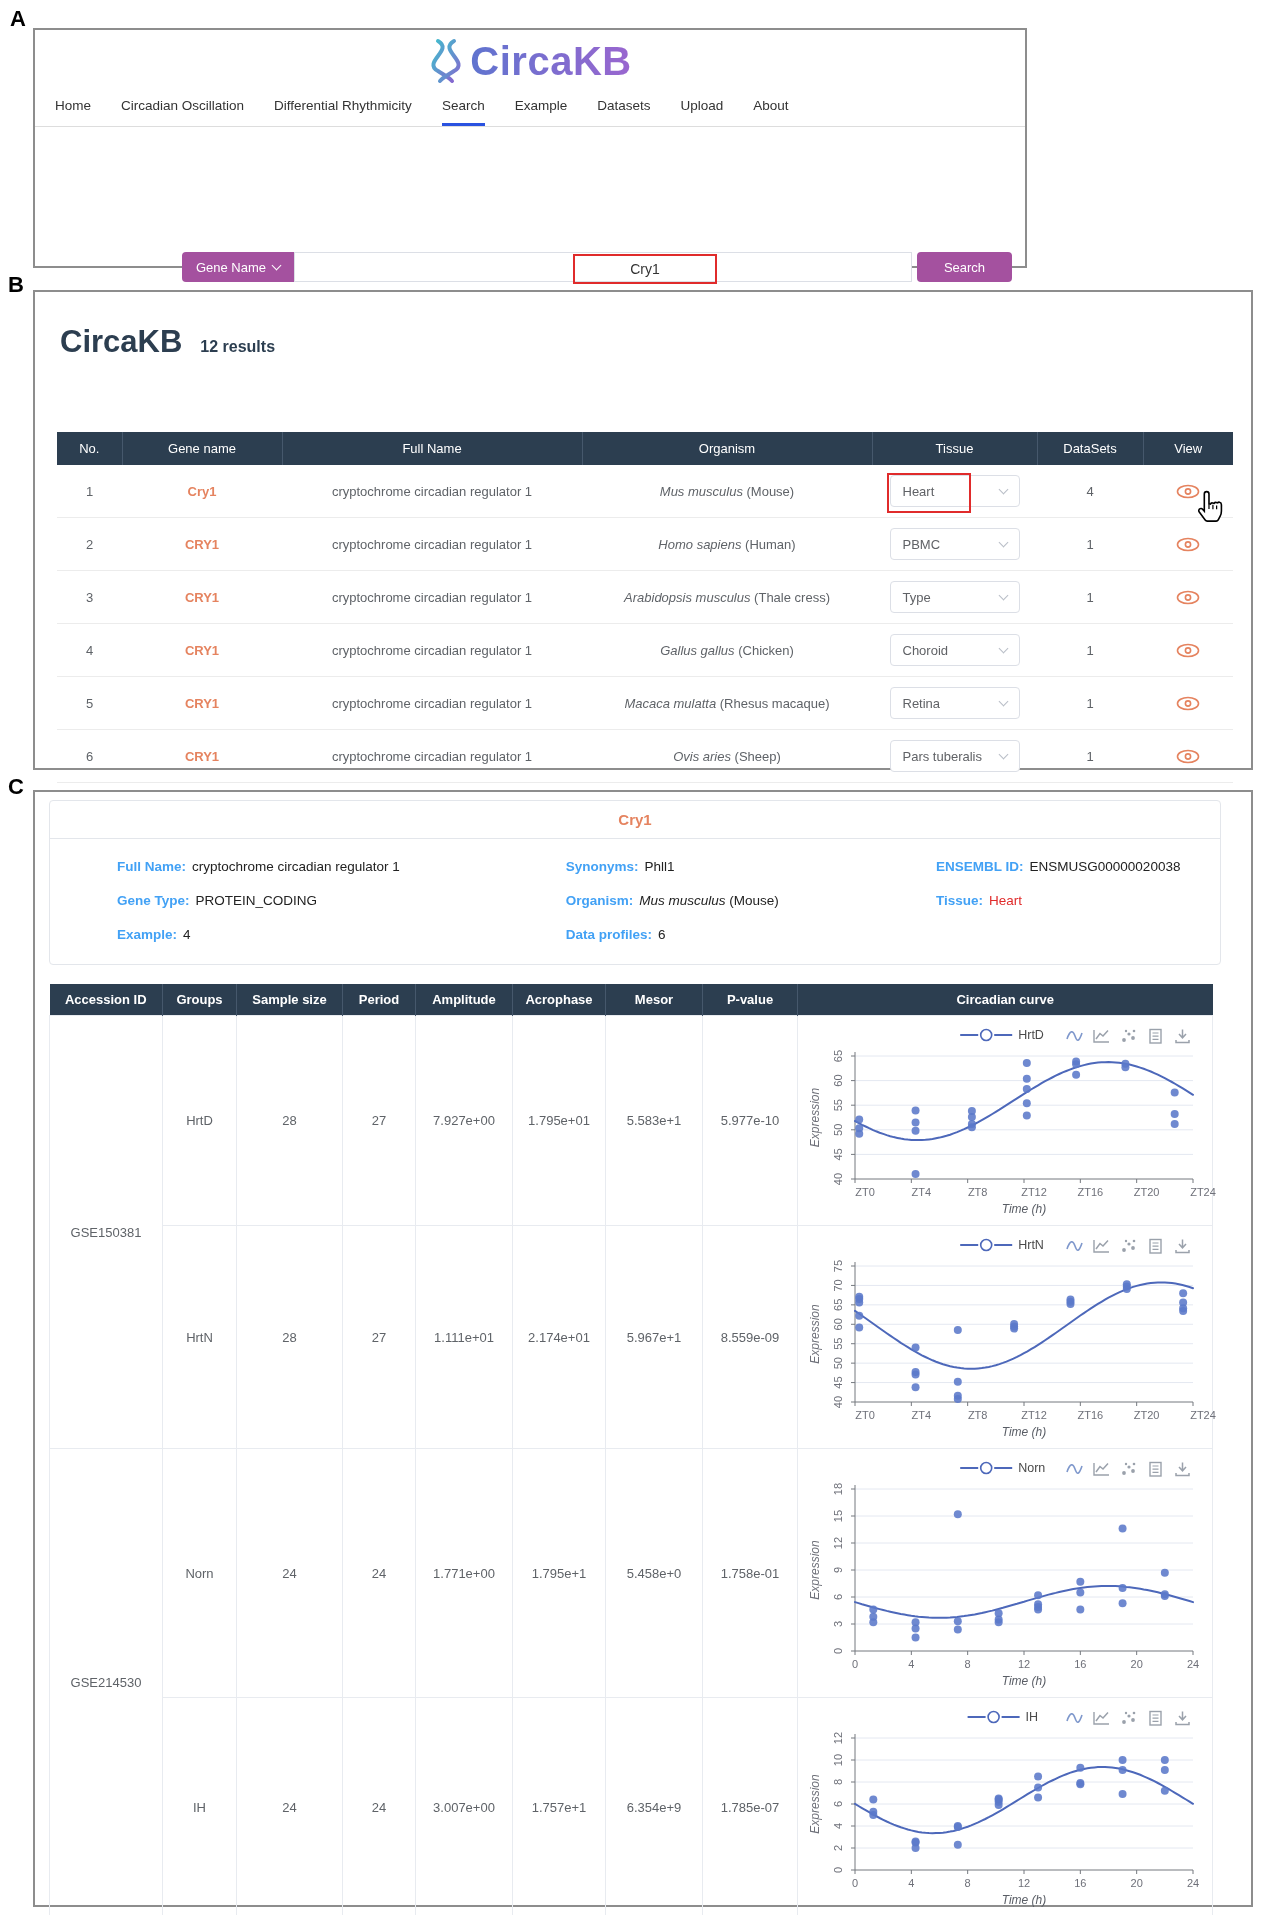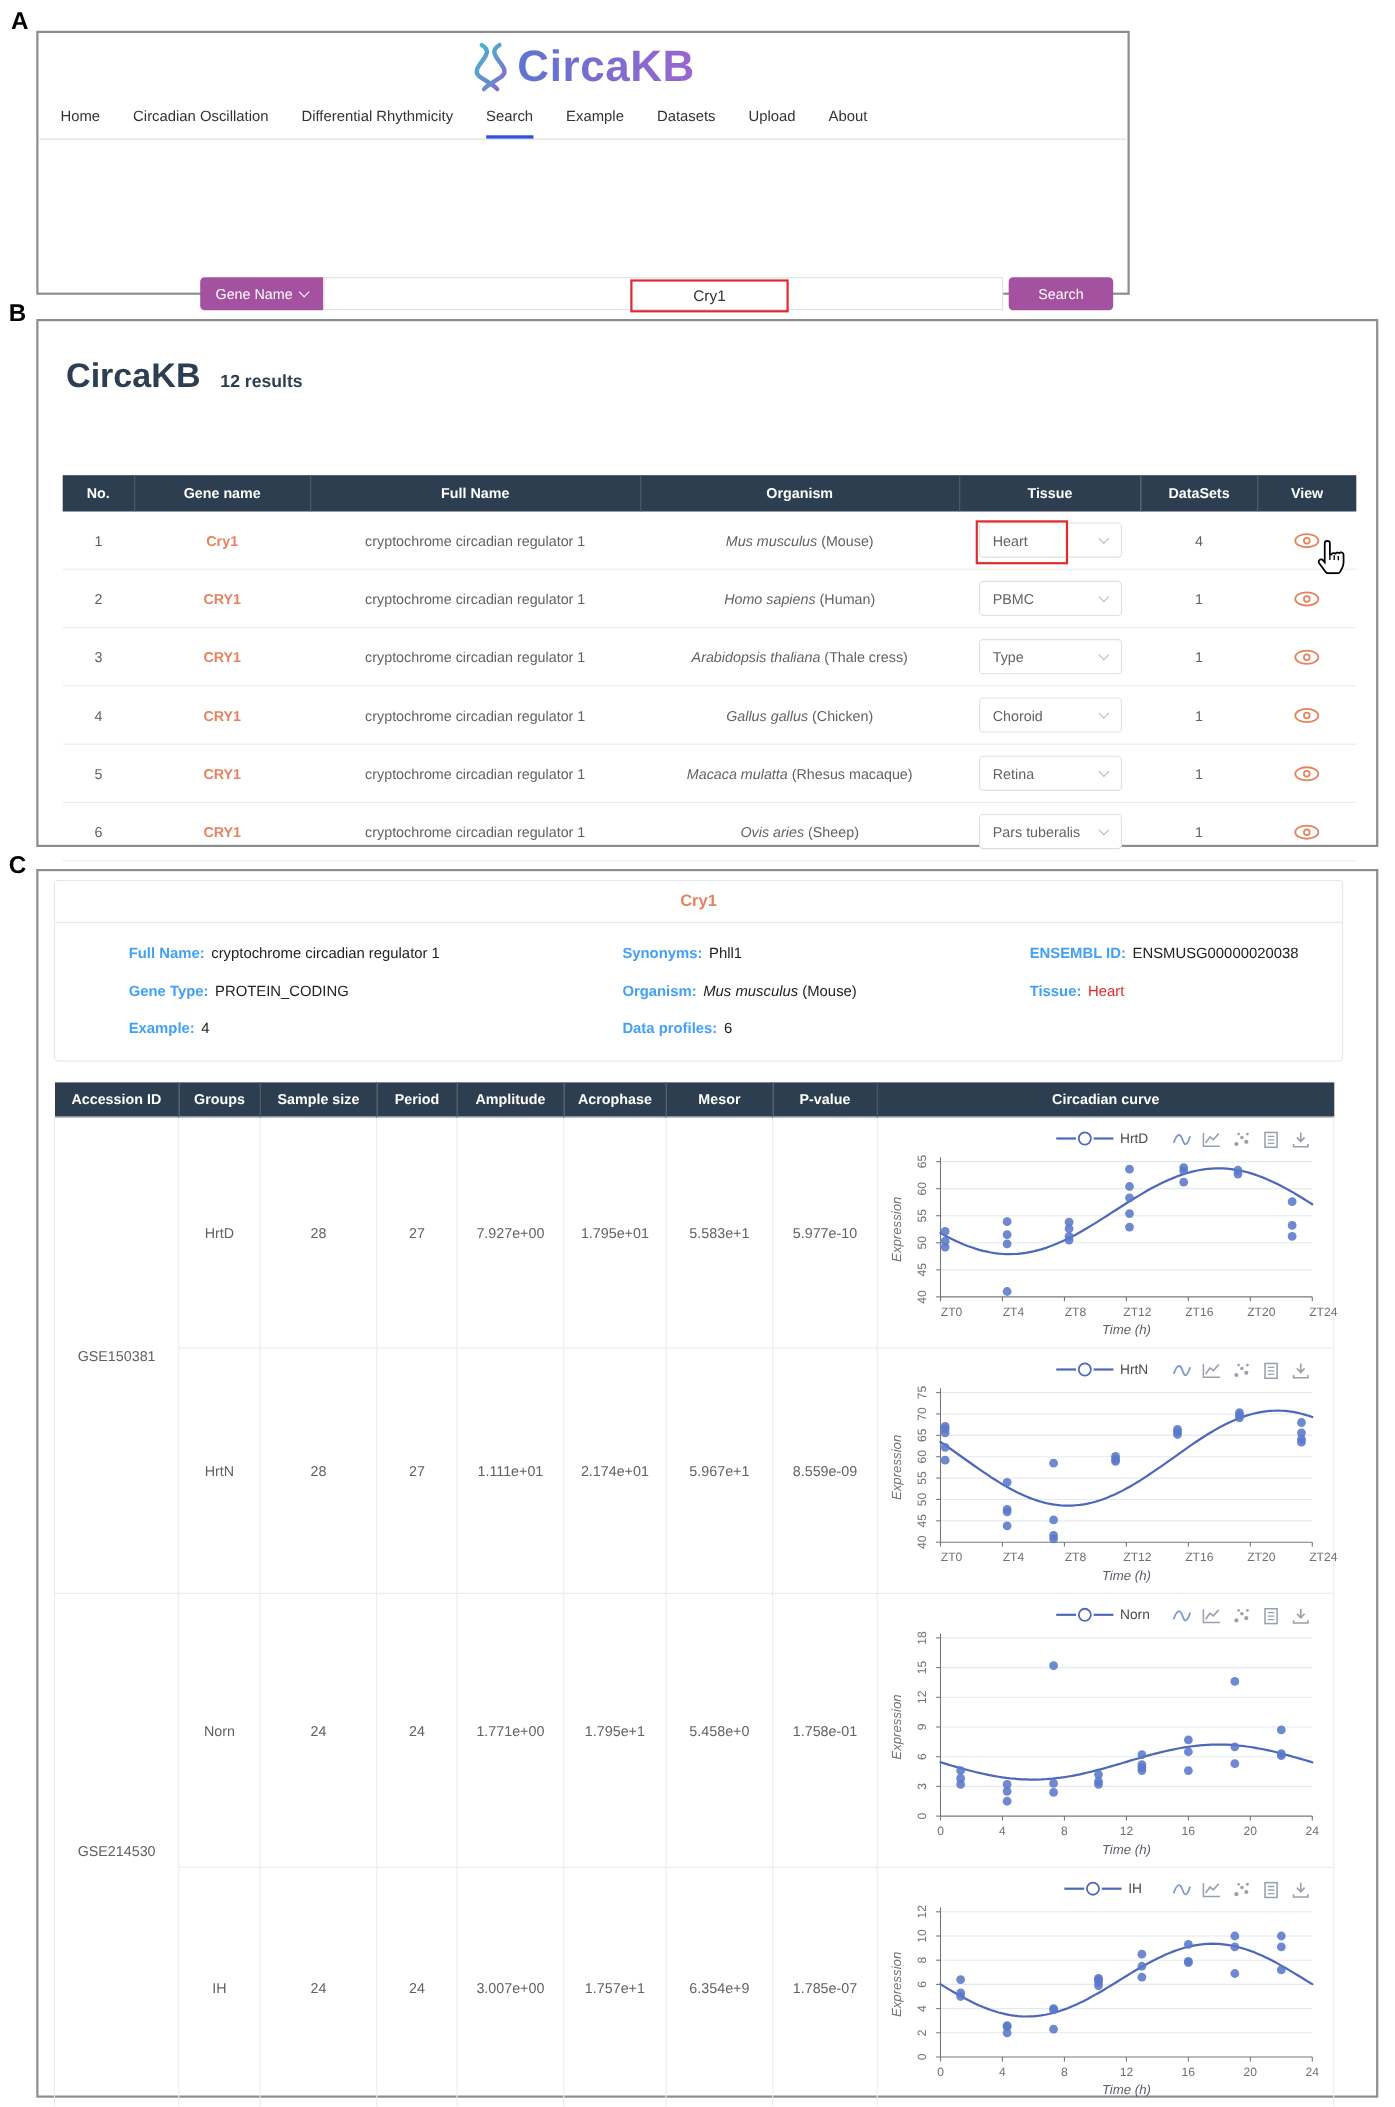--- a/index.html
+++ b/index.html
@@ -31,21 +31,21 @@
      font-family:"Liberation Sans",sans-serif;cursor:pointer;}
   .examples{position:absolute;left:147px;top:262px;font-size:13px;color:#333;}
   .examples b{cursor:pointer;}
 
   
   #panelB{left:33px;top:290px;width:1220px;height:480px;}
   .results-title{position:absolute;left:25px;top:32px;display:flex;align-items:baseline;gap:18px;}
   .results-title .brand{font-size:31px;font-weight:bold;color:#2c3e50;}
   .results-title .count{font-size:16px;font-weight:bold;color:#2c3e50;}
   table.results{position:absolute;left:22px;top:140px;width:1176px;border-collapse:collapse;table-layout:fixed;}
-  table.results th{background:#2c3e50;color:#fff;font-size:13px;font-weight:bold;height:31px;
+  table.results th{background:#2c3e50;color:#fff;font-size:13px;font-weight:normal;height:31px;
      border-right:1px solid #46586c;}
   table.results th:last-child{border-right:none;}
   table.results td{height:50px;font-size:13px;color:#5f6368;text-align:center;border-bottom:1px solid #ececec;}
   .gene-link{color:#e5835f;font-weight:bold;cursor:pointer;}
   .org-it{font-style:italic;}
   .tselect{position:relative;width:130px;height:32px;margin:0 auto;border:1px solid #dcdfe6;border-radius:4px;
      display:flex;align-items:center;justify-content:space-between;padding:0 12px;box-sizing:border-box;
      color:#606266;background:#fff;cursor:pointer;}
   .tselect .chev{border-color:#b9bec7;margin-left:0;}
   .red-box2{position:absolute;left:-4px;top:-3px;width:80px;height:36px;border:2px solid #e02b2b;}
@@ -188,21 +188,21 @@
             <td>1</td>
             <td><svg class="eye" width="24" height="15" viewBox="0 0 24 15">
                 <ellipse cx="12" cy="7.5" rx="10.5" ry="6" fill="none" stroke="#e5835f" stroke-width="1.6"></ellipse>
                 <circle cx="12" cy="7.5" r="2.6" fill="none" stroke="#e5835f" stroke-width="1.6"></circle>
               </svg></td>
           </tr>
           <tr>
             <td>3</td>
             <td><span class="gene-link">CRY1</span></td>
             <td>cryptochrome circadian regulator 1</td>
-            <td><span class="org-it">Arabidopsis thaliana</span> <span>(Thale cress)</span></td>
+            <td><span class="org-it">Arabidopsis musculus</span> <span>(Thale cress)</span></td>
             <td>
               <div class="tselect">
                 <span>Type</span>
                 <i class="chev"></i>
               </div>
             </td>
             <td>1</td>
             <td><svg class="eye" width="24" height="15" viewBox="0 0 24 15">
                 <ellipse cx="12" cy="7.5" rx="10.5" ry="6" fill="none" stroke="#e5835f" stroke-width="1.6"></ellipse>
                 <circle cx="12" cy="7.5" r="2.6" fill="none" stroke="#e5835f" stroke-width="1.6"></circle>

